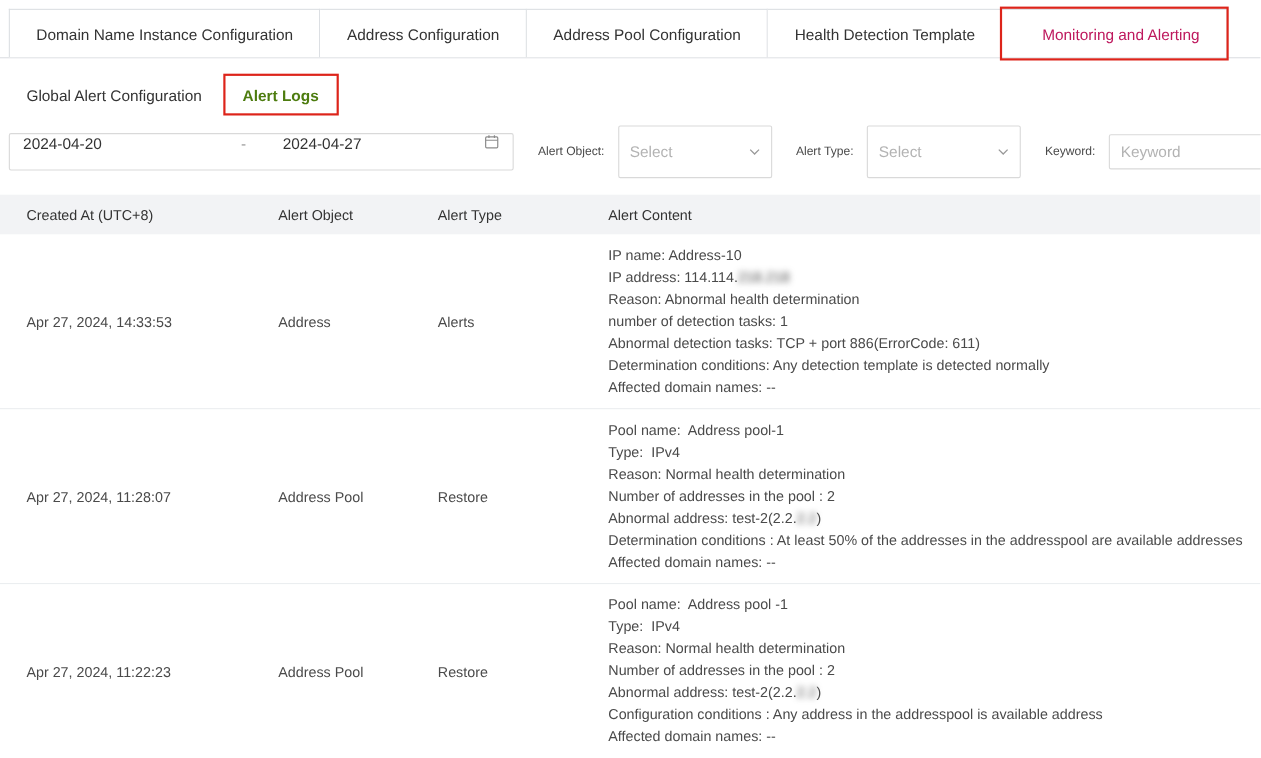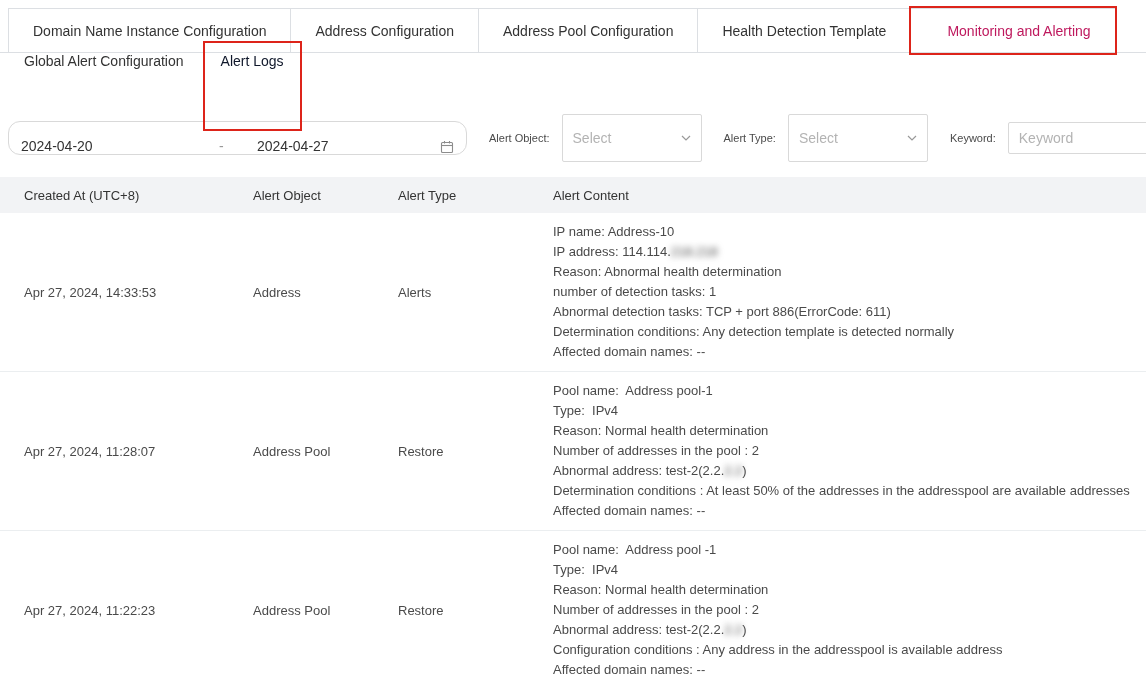--- a/index.html
+++ b/index.html
@@ -21,33 +21,33 @@
     background: #fff;
   }
   .tab:first-child { border-left: 1px solid #dcdfe3; }
   .tab.active { color: #be185d; font-weight: normal; position: relative; padding-left: 36px; }
   .tab.active::after {
     content: ""; position: absolute; left: -2px; right: -2px; top: -3px; bottom: -3px;
     border: 2px solid #dd241a; pointer-events: none;
   }
 
   
-  .subtabs { display: flex; height: 68px; padding-left: 24px; gap: 37px; }
+  .subtabs { display: flex; align-items: center; height: 68px; padding-left: 24px; gap: 37px; }
   .subtab { font-size: 14px; color: #333; cursor: pointer; white-space: nowrap; }
-  .subtab.active { color: #0f172a; font-weight: normal; position: relative; }
+  .subtab.active { color: #4d7c0f; font-weight: bold; position: relative; }
   .subtab.active::after {
     content: ""; position: absolute; left: -18px; right: -18px; top: -12px; bottom: -10px;
     border: 2px solid #dd241a; pointer-events: none;
   }
 
   
   .filters { display: flex; align-items: center; margin: 0 8px; height: 34px; white-space: nowrap; }
   .date-range {
-    display: flex; align-items: flex-end; width: 459px; height: 34px;
-    border: 1px solid #d9d9d9; border-radius: 12px; padding: 0 12px;
+    display: flex; align-items: flex-start; width: 459px; height: 34px;
+    border: 1px solid #d9d9d9; border-radius: 2px; padding: 0 12px;
     font-size: 14px; color: #333; cursor: pointer; flex-shrink: 0;
   }
   .date-range .date { width: 198px; }
   .date-range .sep { color: #999; width: 24px; }
   .date-range .date-end { flex: 1; padding-left: 14px; }
   .icon-cal { display: inline-flex; color: #8c8c8c; }
   .flabel { margin-left: 22px; margin-right: 12px; font-size: 11px; color: #4a4a4a; }
   .select {
     display: flex; align-items: center; justify-content: space-between;
     width: 140px; height: 48px; border: 1px solid #d9d9d9; border-radius: 2px;

